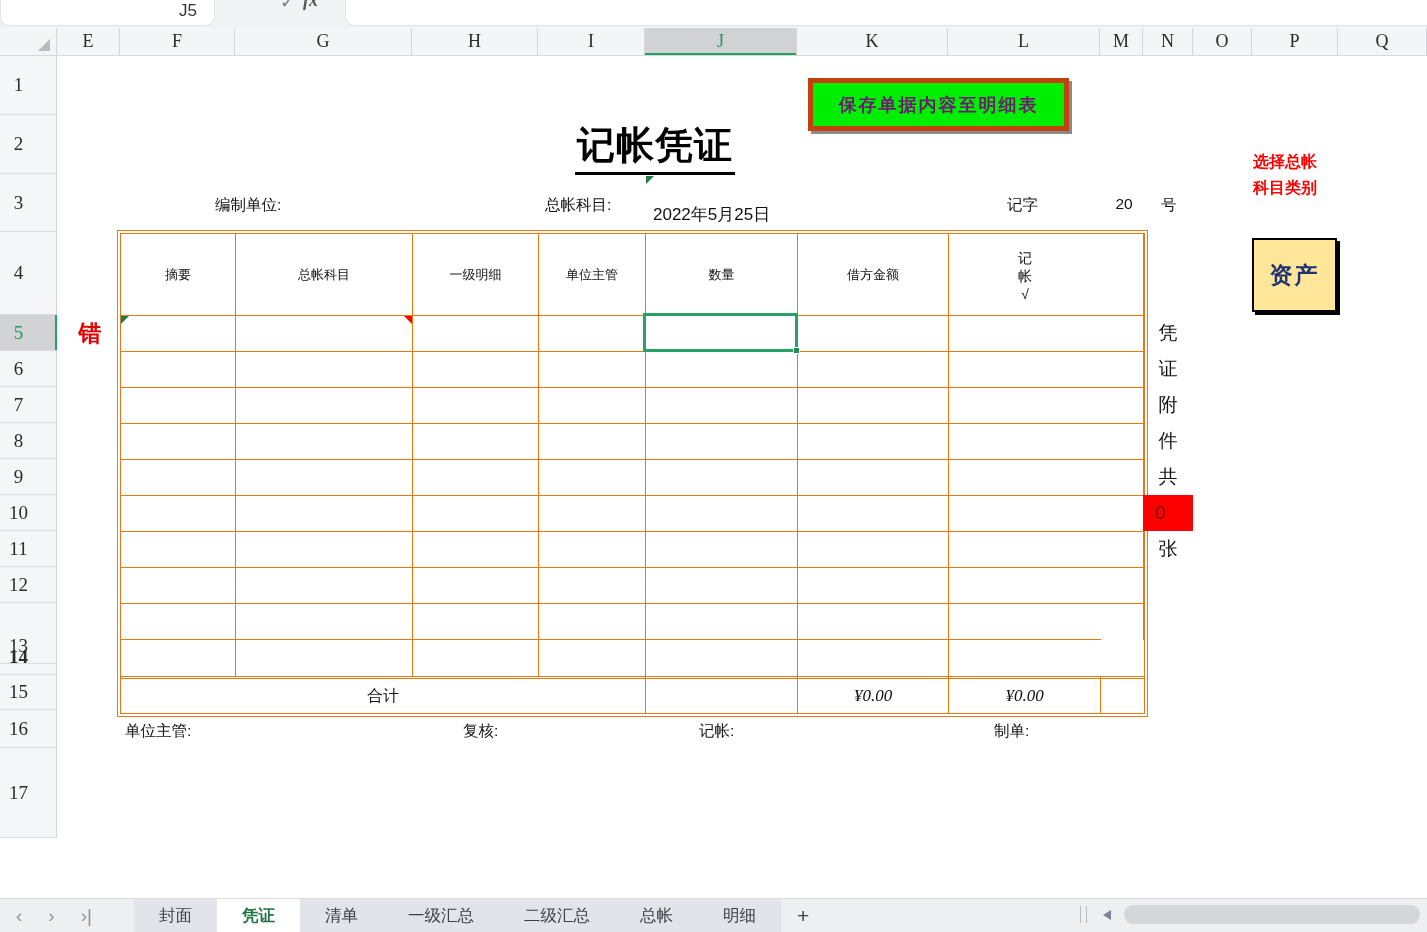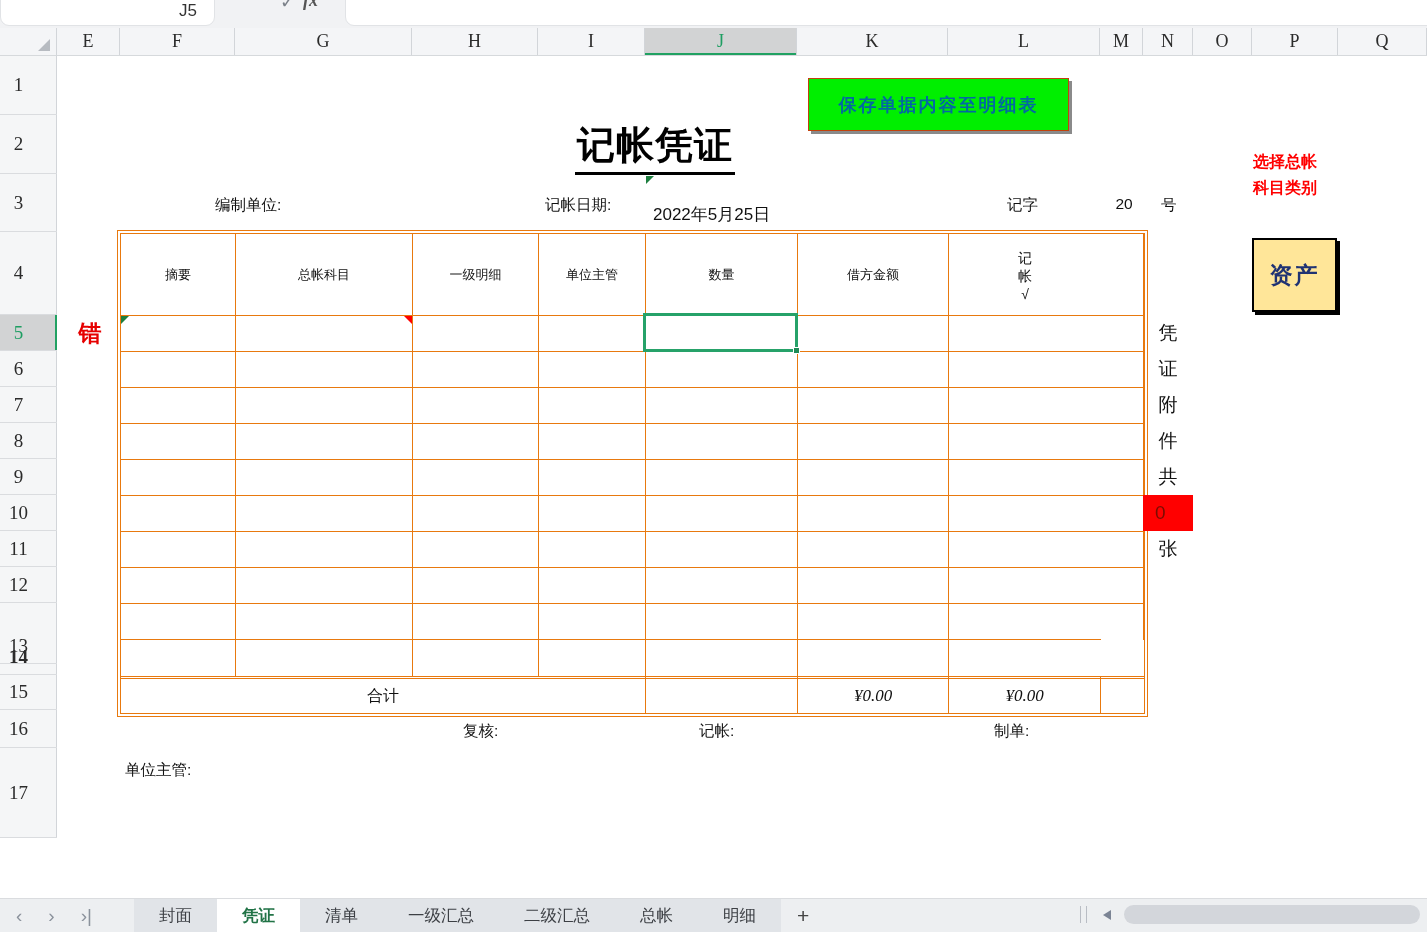--- a/index.html
+++ b/index.html
@@ -45,21 +45,21 @@
   .sel-cell { position:absolute; left:643px; top:313px; width:155px; height:39px; border:3px solid #26a269; z-index:6; }
   .fill-handle { position:absolute; right:-5px; bottom:-5px; width:7px; height:7px; background:#1f8b56; border:1px solid #fff; }
 
   
   .tri { position:absolute; width:0; height:0; z-index:7; }
   .tri.green { border-top:8px solid #1d7f3f; border-right:8px solid transparent; }
   .tri.red { border-top:8px solid #ff0000; border-left:8px solid transparent; }
 
   
   .save-btn { position:absolute; left:808px; top:78px; width:261px; height:53px; background:#00ef00;
-              border:1px solid #c2410c; box-shadow:3px 3px 0 0 #8a8a8a; color:#0369a1; font-size:18px; font-weight:bold;
+              border:5px solid #c2410c; box-shadow:3px 3px 0 0 #8a8a8a; color:#701a75; font-size:18px; font-weight:bold;
               letter-spacing:2px; display:flex; align-items:center; justify-content:center; cursor:pointer; z-index:8; }
   .page-title { position:absolute; left:520px; top:120px; width:270px; text-align:center; z-index:4; }
   .page-title span { display:inline-block; font-size:38px; font-weight:bold; letter-spacing:1px; color:#000;
                      border-bottom:3px solid #000; padding:0 2px 1px; }
   .r3 { position:absolute; top:195px; font-size:15.5px; color:#111; z-index:4; }
   .r3.big { top:203px; font-size:17px; }
   .hint { position:absolute; left:1253px; top:149px; width:100px; font-size:16px; font-weight:bold; color:#ff0000; line-height:26px; z-index:4; }
   .asset-btn { position:absolute; left:1252px; top:238px; width:85px; height:74px; background:#ffe699;
                border:2px solid #000; box-shadow:3px 3px 0 0 #000; color:#1f3273; font-size:23px; font-weight:bold;
                letter-spacing:2px; display:flex; align-items:center; justify-content:center; cursor:pointer; z-index:8; }
@@ -129,21 +129,21 @@
     <div class="row-cell" style="top: 619px; height: 35px;">15</div>
     <div class="row-cell" style="top: 654px; height: 38px;">16</div>
     <div class="row-cell" style="top: 692px; height: 90px;">17</div>
   </div>
 
 <div class="save-btn">保存单据内容至明细表</div>
 <div class="page-title"><span>记帐凭证</span></div>
 <div class="tri green" style="left:646px; top:176px;"></div>
 
 <div class="r3" style="left:215px;">编制单位:</div>
-<div class="r3" style="left:545px;">记帐日期:</div>
+<div class="r3" style="left:545px;">总帐科目:</div>
 <div class="r3 big" style="left:653px;">2022年5月25日</div>
 <div class="r3" style="left:1007px;">记字</div>
 <div class="r3" style="left:1104px; width:40px; text-align:center;">20</div>
 <div class="r3" style="left:1161px;">号</div>
 
 <div class="hint">
   <div>选择总帐</div>
   <div>科目类别</div>
 </div>
 <div class="asset-btn">资产</div>
@@ -179,21 +179,21 @@
 <div>
     <div class="att-char" style="top: 315px;">凭</div>
     <div class="att-char" style="top: 351px;">证</div>
     <div class="att-char" style="top: 387px;">附</div>
     <div class="att-char" style="top: 423px;">件</div>
     <div class="att-char" style="top: 459px;">共</div>
     <div class="att-char att-count" style="top: 495px;">0</div>
     <div class="att-char" style="top: 531px;">张</div>
   </div>
 
-<div class="foot" style="left:125px;margin-top:39px;">单位主管:</div>
+<div class="foot" style="left:125px;">单位主管:</div>
 <div class="foot" style="left:463px;">复核:</div>
 <div class="foot" style="left:699px;">记帐:</div>
 <div class="foot" style="left:994px;">制单:</div>
 
 <div class="tabbar">
   <div class="nav">
     <span>‹</span>
     <span>›</span>
     <span>›|</span>
   </div>

